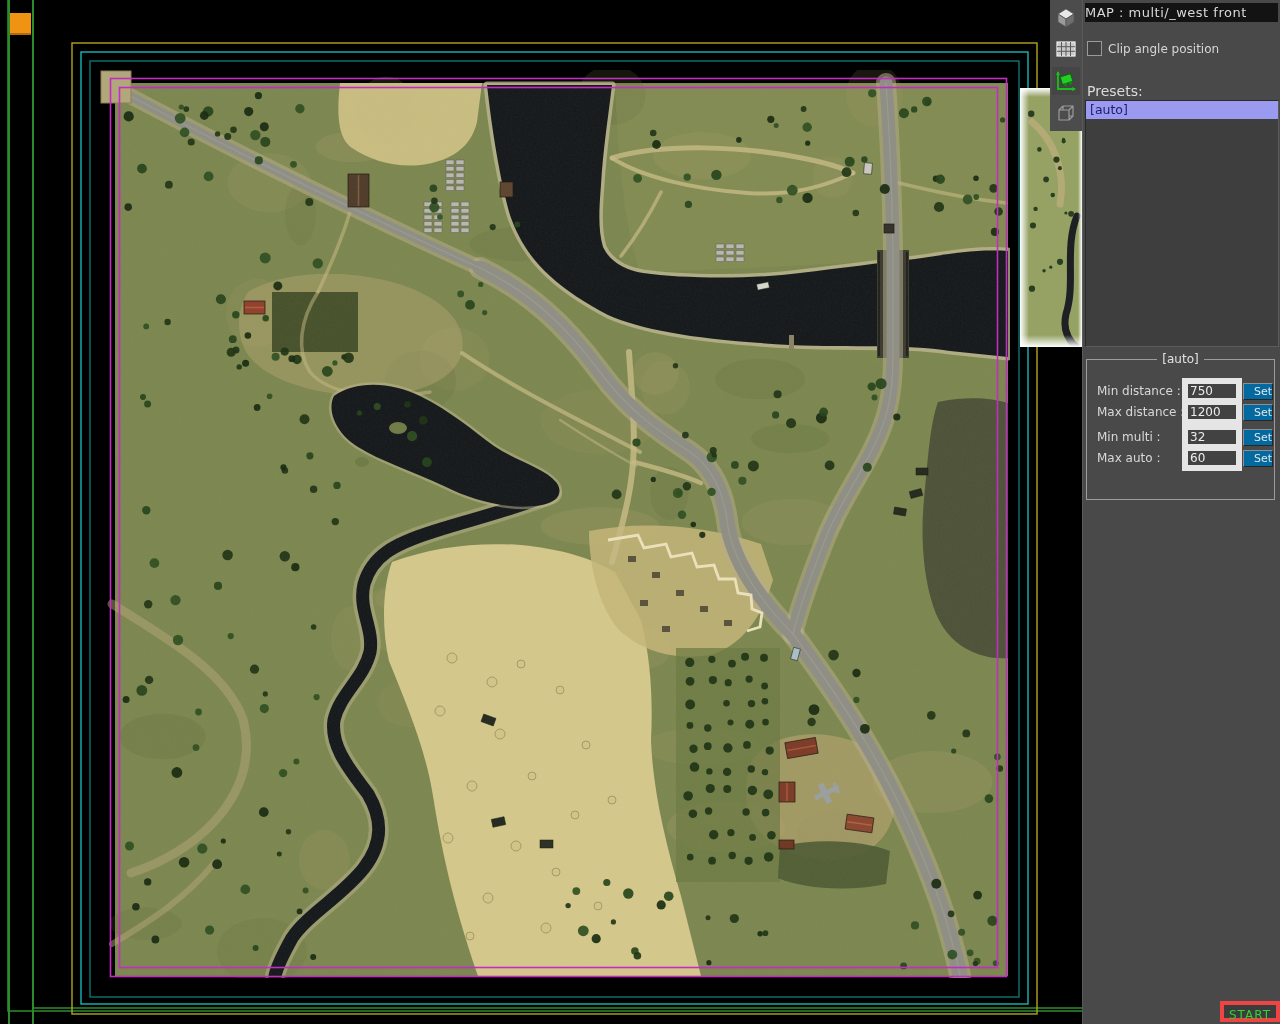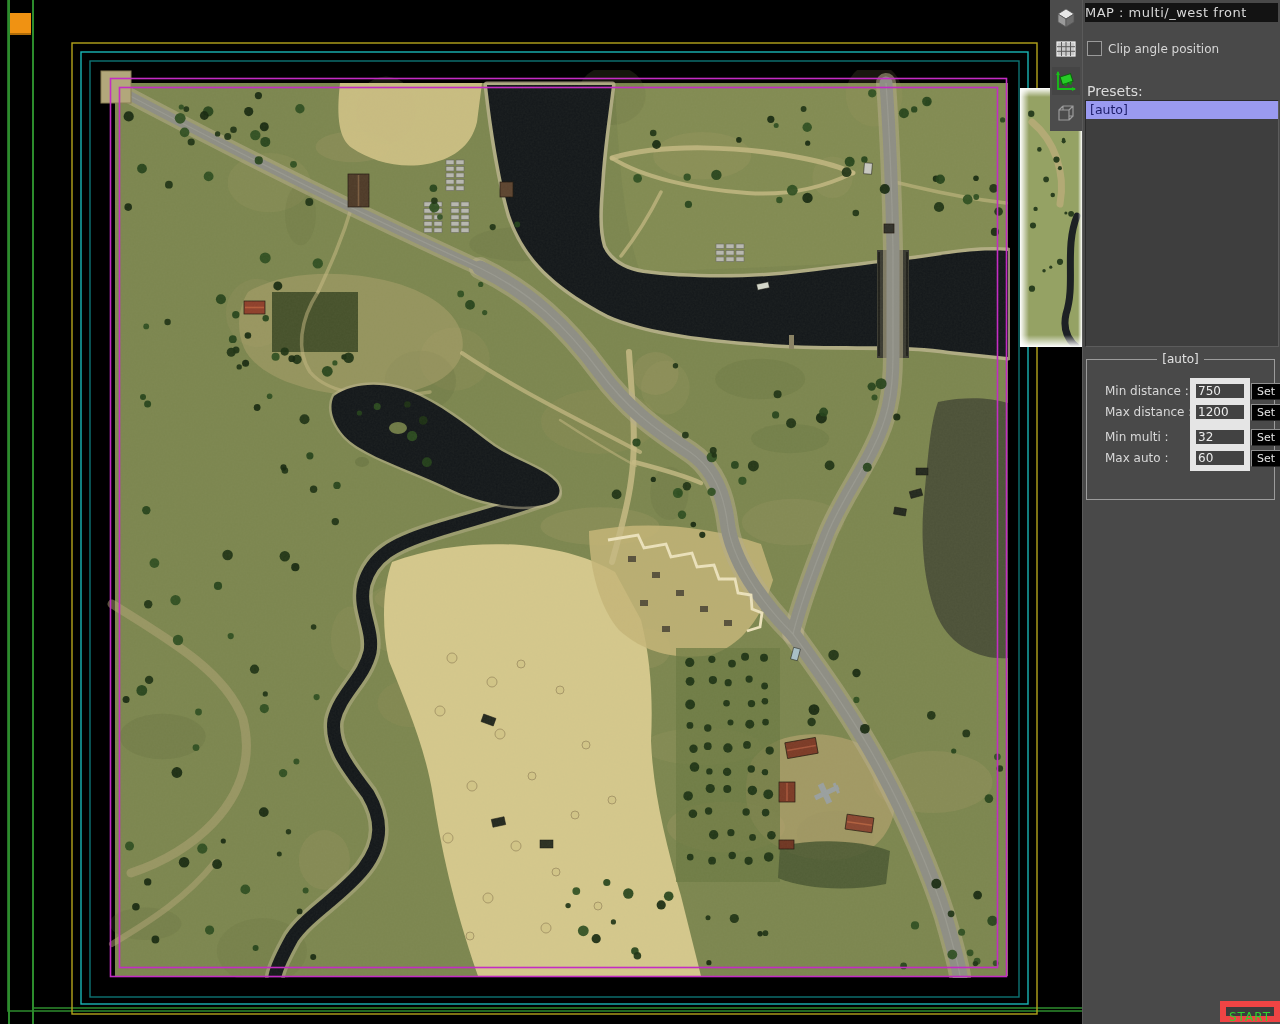--- a/index.html
+++ b/index.html
@@ -23,25 +23,25 @@
   .titlebar{position:absolute;left:2px;top:3px;width:193px;height:19px;background:#131313;color:#d9d9d9;font-size:13px;line-height:19px;letter-spacing:.5px;}
   .chkrow{position:absolute;left:4px;top:41px;display:flex;align-items:center;gap:6px;}
   .chk{width:13px;height:13px;background:#404040;border:1px solid #9a9a9a;display:inline-block;}
   .chklabel{color:#d6d6d6;font-size:12px;}
   .preslabel{position:absolute;left:4px;top:83px;color:#dcdcdc;font-size:14px;}
   .listbox{position:absolute;left:2px;top:100px;width:192px;height:245px;background:#3e3e3e;border-top:1px solid #2b2b2b;border-left:1px solid #2b2b2b;border-right:1px solid #5c5c5c;border-bottom:1px solid #5c5c5c;}
   .preset-row{height:18px;font-size:12.5px;line-height:18px;padding-left:4px;color:#cfcfcf;}
   .preset-row.sel{background:#9a9af0;color:#1d1d6a;}
   fieldset.group{position:absolute;left:3px;top:352px;width:189px;height:148px;border:1px solid #9c9c9c;margin:0;padding:0;box-sizing:border-box;}
   fieldset.group legend{margin-left:auto;margin-right:auto;color:#e2e2e2;font-size:12px;padding:0 5px;}
-  .grow{position:absolute;left:18px;width:176px;height:18px;display:flex;align-items:center;}
+  .grow{position:absolute;left:10px;width:176px;height:18px;display:flex;align-items:center;}
   .glabel{color:#d8d8d8;font-size:12px;width:85px;flex:none;white-space:nowrap;}
   .ginput{background:#424242;border:6px solid #e5e5e5;color:#ececec;font-size:12px;height:14px;width:44px;padding:0 2px;font-family:inherit;}
-  .setbtn{margin-left:auto;width:30px;height:17px;background:#000000;border:1px solid;border-color:#909090 #262626 #262626 #909090;color:#e4e4e4;font-size:11px;text-align:center;font-family:inherit;padding:0;}
-  .startbtn{position:absolute;left:137px;top:1001px;width:60px;height:21px;border:6px solid #ef4444;background:#3c3c3c;color:#2fd42f;font-size:12px;line-height:21px;text-align:center;letter-spacing:1px;box-sizing:border-box;}
+  .setbtn{margin-left:auto;width:30px;height:17px;background:#0369a1;border:1px solid;border-color:#909090 #262626 #262626 #909090;color:#e4e4e4;font-size:11px;text-align:right;font-family:inherit;padding:0;}
+  .startbtn{position:absolute;left:137px;top:1001px;width:60px;height:21px;border:4px solid #ef4444;background:#3c3c3c;color:#2fd42f;font-size:12px;line-height:21px;text-align:center;letter-spacing:1px;box-sizing:border-box;}
 </style>
 </head>
 <body>
 
 <div class="gauge-line" style="left:8px"></div>
 <div class="gauge-line" style="left:32px"></div>
 <div class="gauge-marker"></div>
 
 <svg id="frame-svg" width="1280" height="1024">
     <path d="M8,0 V1011 H1082" stroke="#2e8c2e" stroke-width="1.6" fill="none"></path>

